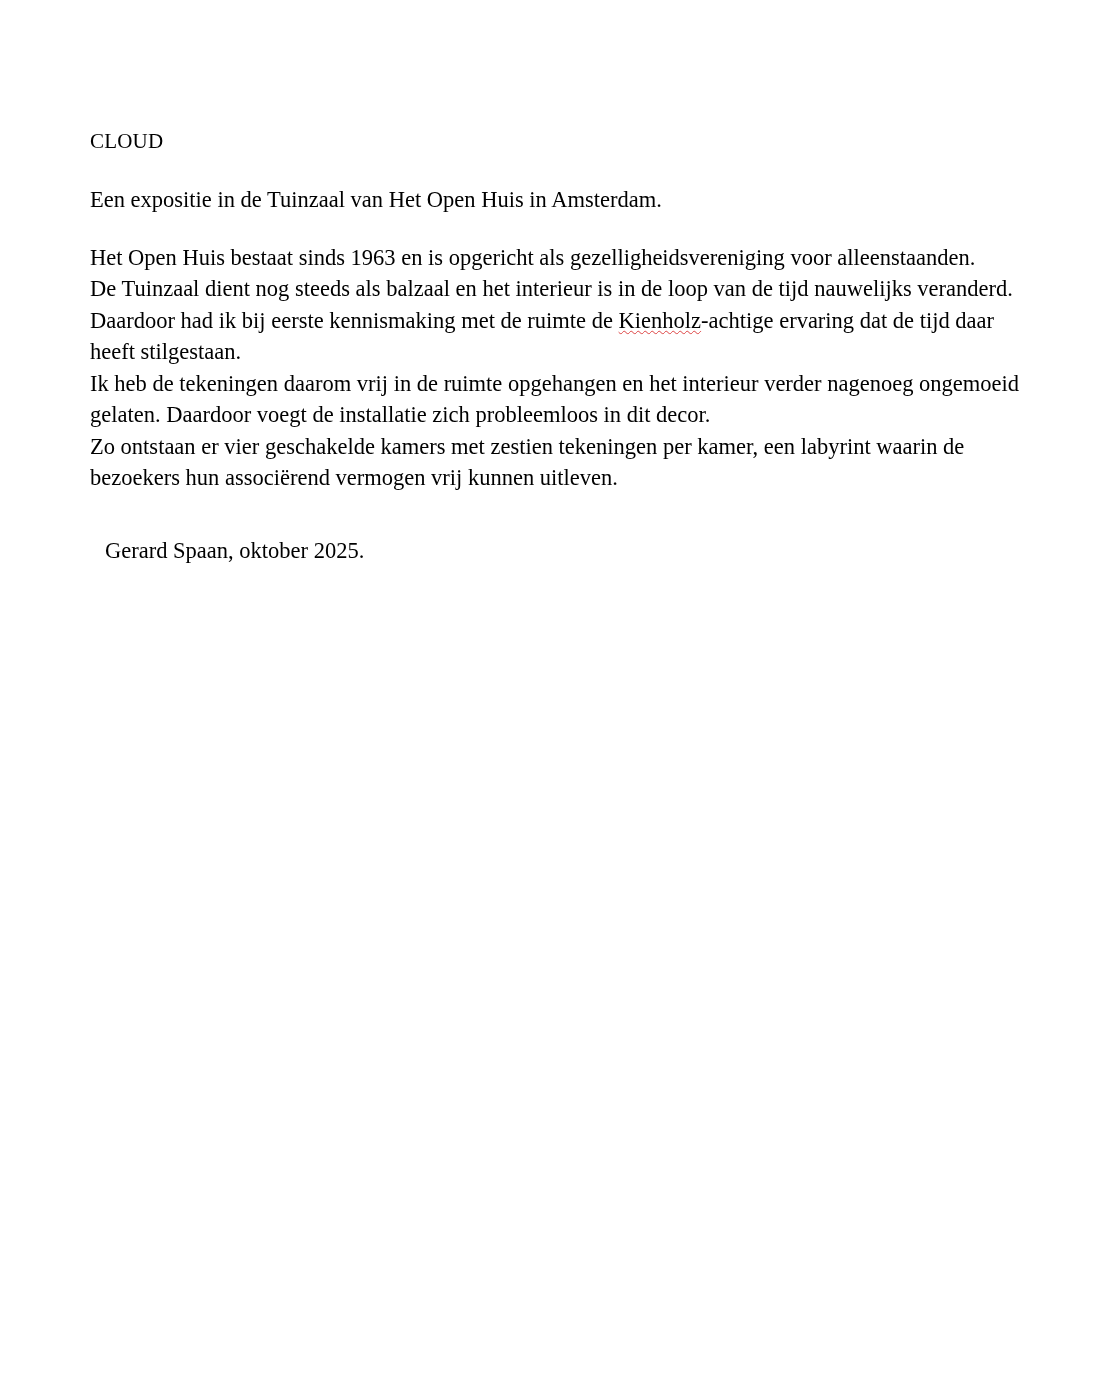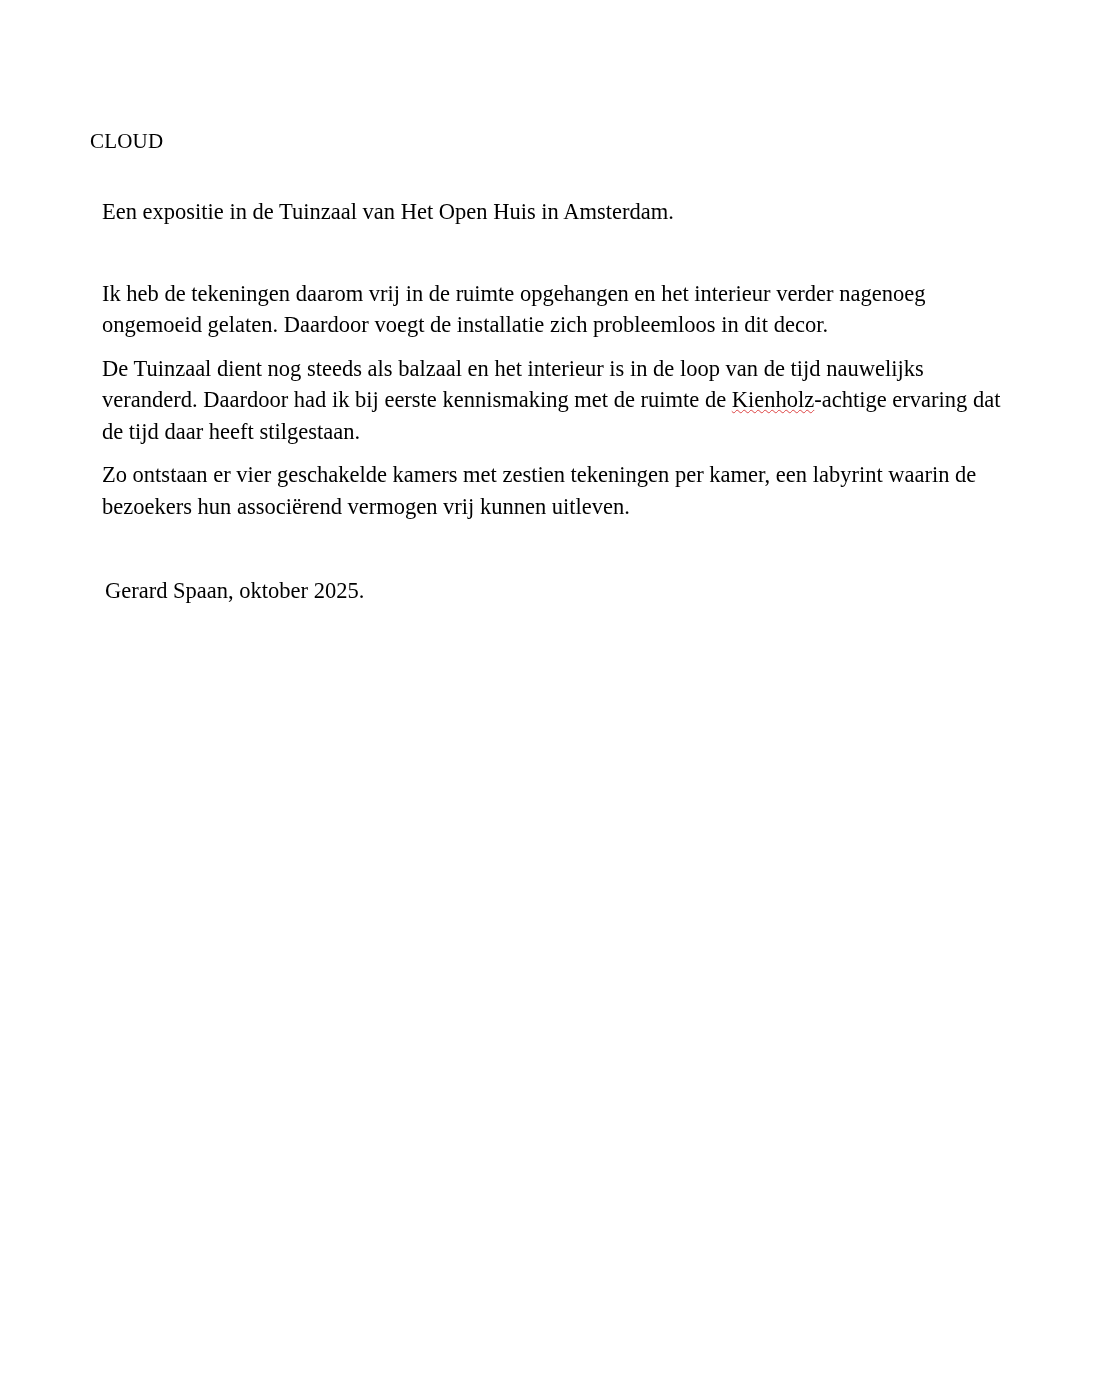--- a/index.html
+++ b/index.html
@@ -35,21 +35,21 @@
     line-height: 30px;
     letter-spacing: 0.2px;
   }
   .gap-sm {
     height: 28px;
   }
   .gap-md {
     height: 26px;
   }
   p.para {
-    margin: 12px;
+    margin: 0;
     font-size: 22.5px;
     line-height: 31.5px;
   }
   .spell-underline {
     text-decoration-line: underline;
     text-decoration-style: wavy;
     text-decoration-color: #d44;
     text-decoration-thickness: 1px;
     text-underline-offset: 2px;
   }
@@ -66,24 +66,25 @@
   <div class="content">
 
     <div class="title-line">CLOUD</div>
 
     <div class="gap-sm"></div>
 
     <p class="para">Een expositie in de Tuinzaal van Het Open Huis in Amsterdam.</p>
 
     <div class="gap-md"></div>
 
+    <p class="para">Het Open Huis bestaat sinds 1963 en is opgericht als gezelligheidsvereniging voor alleenstaanden.</p>
+
+    <p class="para"><span>De Tuinzaal dient nog steeds als balzaal en het interieur is in de loop van de tijd nauwelijks veranderd. Daardoor had ik bij eerste kennismaking met de ruimte de </span><span class="spell-underline">Kienholz</span><span>-achtige ervaring dat de tijd daar heeft stilgestaan.</span></p>
 
     <p class="para">Ik heb de tekeningen daarom vrij in de ruimte opgehangen en het interieur verder nagenoeg ongemoeid gelaten. Daardoor voegt de installatie zich probleemloos in dit decor.</p>
-
-    <p class="para"><span>De Tuinzaal dient nog steeds als balzaal en het interieur is in de loop van de tijd nauwelijks veranderd. Daardoor had ik bij eerste kennismaking met de ruimte de </span><span class="spell-underline">Kienholz</span><span>-achtige ervaring dat de tijd daar heeft stilgestaan.</span></p>
 
 
     <p class="para">Zo ontstaan er vier geschakelde kamers met zestien tekeningen per kamer, een labyrint waarin de bezoekers hun associërend vermogen vrij kunnen uitleven.</p>
 
     <div class="gap-md"></div>
 
     <p class="signature">Gerard Spaan, oktober 2025.</p>
 
   </div>
 </div>

